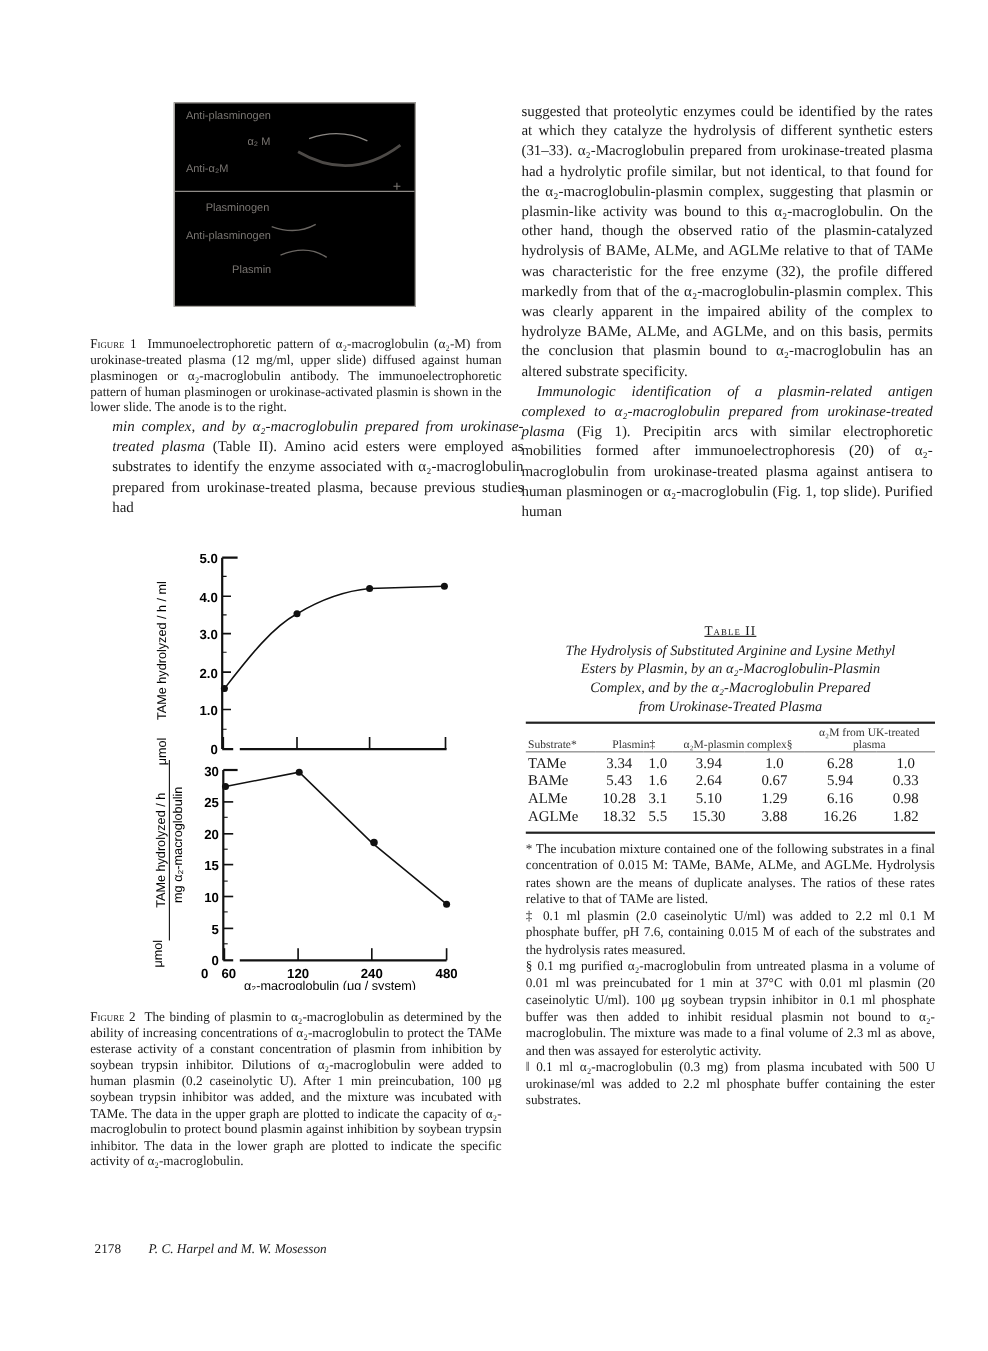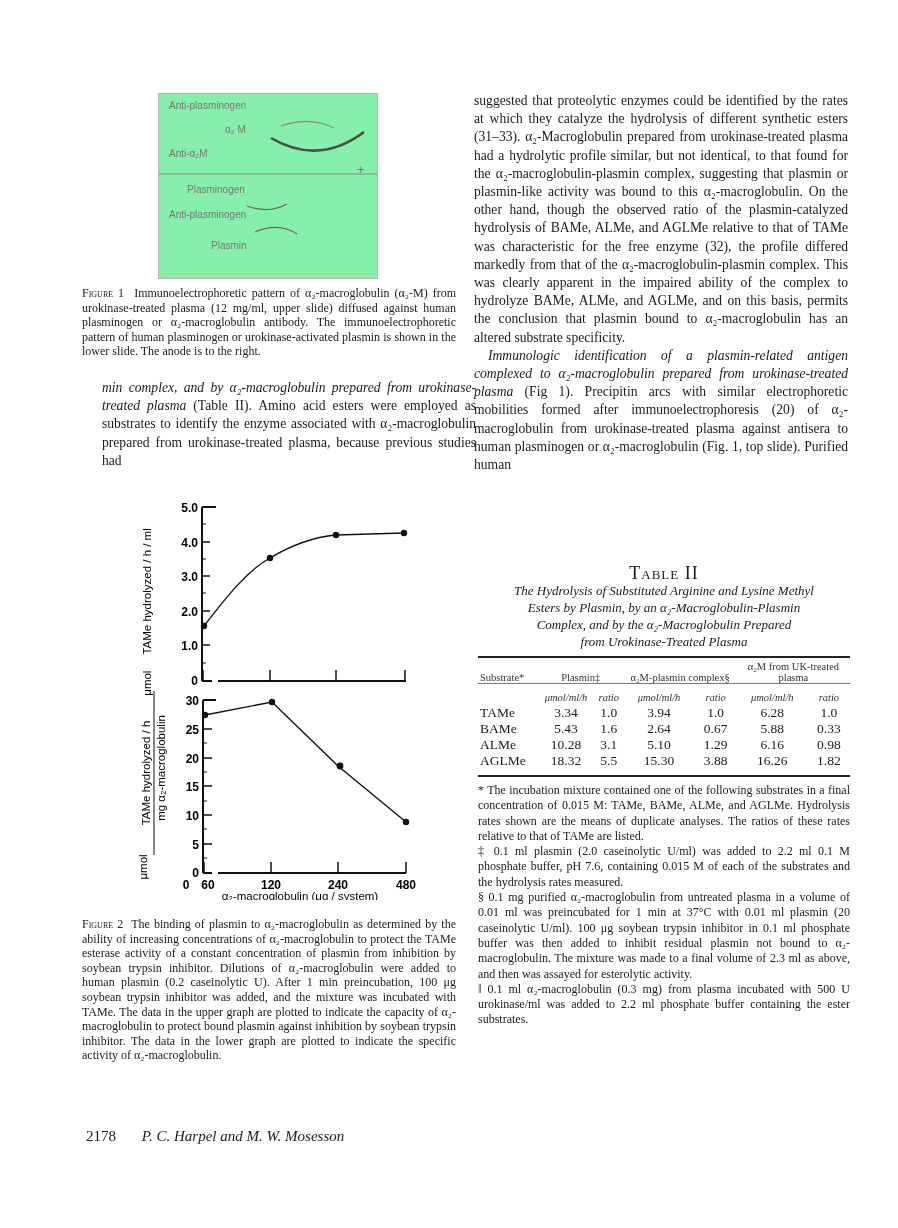--- a/index.html
+++ b/index.html
@@ -6,35 +6,35 @@
   body { width:898px; height:1228px; position:relative; overflow:hidden; color:#1a1a1a;
          font-family:"Liberation Serif", "DejaVu Serif", serif; }
   .abs { position:absolute; }
   .body-text { font-size:13.6px; line-height:18.2px; text-align:justify; }
   .body-text p { margin:0; }
   .ital { font-style:italic; }
   .sc { font-variant:small-caps; }
   .caption { font-size:12px; line-height:14.6px; text-align:justify; }
   .caption p { margin:0; }
   
-  .gel { background:#86efac; border:1px solid #b8b5b0; }
+  .gel { background:#000000; border:1px solid #b8b5b0; }
   .gel span { position:absolute; font-family:"Liberation Sans","DejaVu Sans",sans-serif; font-size:10px; color:#7a7672; }
   
   .tbl-title { text-align:center; font-size:13px; line-height:17px; }
-  .tbl-title .t1 { letter-spacing:1px; font-variant:small-caps; font-size:18px; }
+  .tbl-title .t1 { letter-spacing:1px; font-variant:small-caps; font-size:12px;text-decoration:underline; }
   table.data { border-collapse:collapse; width:100%; font-size:13.5px; }
   table.data td, table.data th { padding:0 2px; white-space:nowrap; }
   table.data th { font-weight:normal; font-size:10.5px; line-height:11px; color:#333; }
   table.data .units td { font-size:10.5px; font-style:italic; color:#333; padding-top:6px; padding-bottom:2px; }
   table.data .num { text-align:center; }
   .rule { border-top:2px solid #222; }
   .thin { border-top:1px solid #777; }
   .fn { font-size:12px; line-height:15.3px; text-align:justify; }
   .fn p { margin:0; }
-  .footer { font-size:15px; }
+  .footer { font-size:12px; }
   svg text { font-family:"Liberation Sans","DejaVu Sans",sans-serif; }
 </style>
 </head>
 <body>
 
 <div class="abs gel" style="left:158px; top:93px; width:218px; height:184px;">
   <span style="left:10px; top:6px;">Anti-plasminogen</span>
   <span style="left:66px; top:30px;">α₂ M</span>
   <span style="left:10px; top:54px;">Anti-α₂M</span>
   <span style="left:198px; top:68px; font-size:13px;">+</span>
@@ -43,21 +43,21 @@
   <span style="left:52px; top:146px;">Plasmin</span>
   <svg class="abs" style="left:0; top:0;" width="218" height="184">
     <path d="M112,44 Q160,72 205,38" stroke="#4d4a47" stroke-width="2.5" fill="none"></path>
     <path d="M122,32 Q150,22 175,34" stroke="#8a8682" stroke-width="1.2" fill="none"></path>
     <line x1="0" y1="80" x2="218" y2="80" stroke="#8f8b87" stroke-width="1"></line>
     <path d="M88,112 Q110,120 128,110" stroke="#6a6662" stroke-width="1.2" fill="none"></path>
     <path d="M96,138 Q120,128 138,140" stroke="#6a6662" stroke-width="1.2" fill="none"></path>
   </svg>
 </div>
 
-<div class="abs caption" style="left:82px; top:286px; width:374px;">
+<div class="abs caption" style="left:82px; top:305px; width:374px;">
   <p><span class="sc">Figure 1</span>&nbsp; <span>Immunoelectrophoretic pattern of α₂-macroglobulin (α₂-M) from urokinase-treated plasma (12 mg/ml, upper slide) diffused against human plasminogen or α₂-macroglobulin antibody. The immunoelectrophoretic pattern of human plasminogen or urokinase-activated plasmin is shown in the lower slide. The anode is to the right.</span></p>
 </div>
 
 <div class="abs body-text" style="left:82px; top:379px; width:374px;margin-left:20px;">
   <p><span class="ital">min complex, and by α₂-macroglobulin prepared from urokinase-treated plasma</span> <span>(Table II).</span> <span>Amino acid esters were employed as substrates to identify the enzyme associated with α₂-macroglobulin prepared from urokinase-treated plasma, because previous studies had</span></p>
 </div>
 
 <svg class="abs" style="left:130px; top:495px;" width="300" height="405">
 
   <g>
@@ -172,45 +172,36 @@
     <tbody>
         <tr>
       <th style="text-align:left; vertical-align:bottom; padding-top:14px;">Substrate*</th>
       <th colspan="2" style="vertical-align:bottom;">Plasmin‡</th>
       <th colspan="2" style="vertical-align:bottom; white-space:normal; width:90px;">α₂M-plasmin complex§</th>
       <th colspan="2" style="vertical-align:bottom; white-space:normal; width:90px;">α₂M from UK-treated plasma</th>
     </tr>
     <tr>
           <td colspan="7" class="thin" style="padding:0; height:2px;"></td>
         </tr>
-    <tr class="units">
-      <td></td>
-      <td class="num">μmol/ml/h</td>
-      <td class="num">ratio</td>
-      <td class="num">μmol/ml/h</td>
-      <td class="num">ratio</td>
-      <td class="num">μmol/ml/h</td>
-      <td class="num">ratio</td>
-    </tr>
     <tr>
       <td>TAMe</td>
       <td class="num">3.34</td>
           <td class="num">1.0</td>
       <td class="num">3.94</td>
           <td class="num">1.0</td>
       <td class="num">6.28</td>
           <td class="num">1.0</td>
     </tr>
     <tr>
       <td>BAMe</td>
       <td class="num">5.43</td>
           <td class="num">1.6</td>
       <td class="num">2.64</td>
           <td class="num">0.67</td>
-      <td class="num">5.88</td>
+      <td class="num">5.94</td>
           <td class="num">0.33</td>
     </tr>
     <tr>
       <td>ALMe</td>
       <td class="num">10.28</td>
           <td class="num">3.1</td>
       <td class="num">5.10</td>
           <td class="num">1.29</td>
       <td class="num">6.16</td>
           <td class="num">0.98</td>

